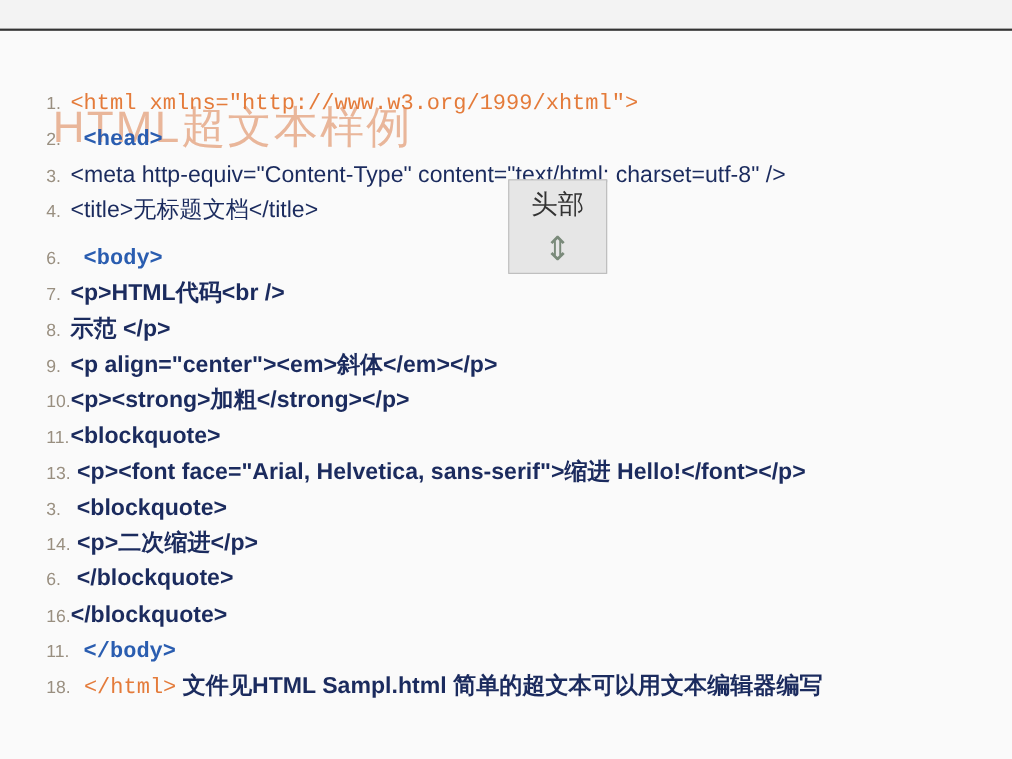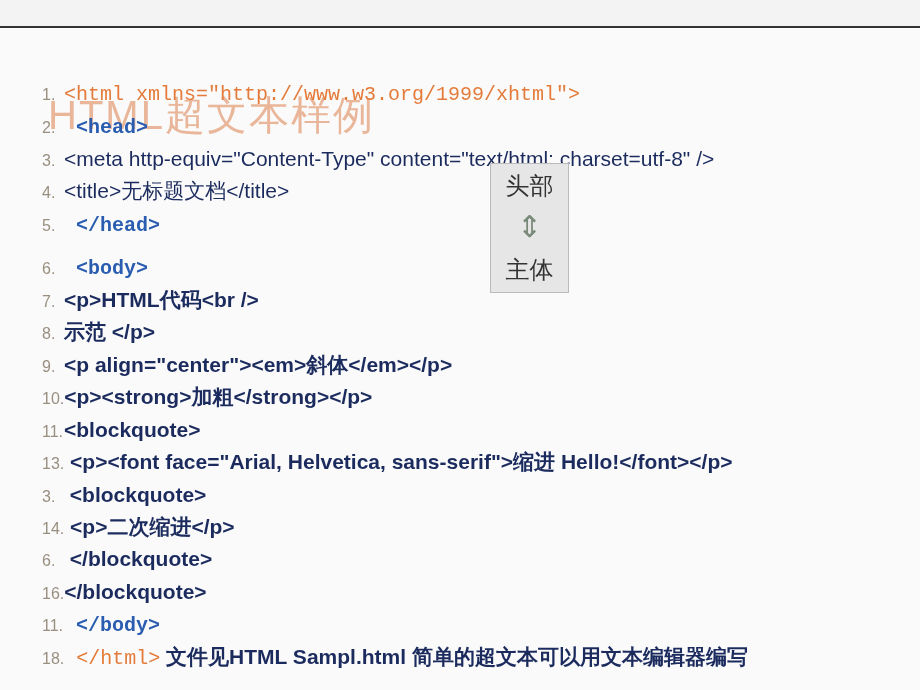--- a/index.html
+++ b/index.html
@@ -47,23 +47,23 @@
     display: inline-block;
     min-width: 22px;
     vertical-align: baseline;
   }
   .tag-open { color: #e47b3a; font-family: "Courier New", monospace; font-size: 20px; }
   .tag-blue { color: #2a5db0; font-family: "Courier New", monospace; font-weight: bold; font-size: 20px; }
   .tag-navy { color: #1b2b5e; }
   .txt { color: #1b2b5e; font-weight: bold; }
   .callout {
     position: absolute;
-    left: 490px;
+    left: 462px;
     top: 135px;
-    width: 79px;
+    width: 90px;
     background: #e6e6e6;
     border: 1px solid #bbb;
     text-align: center;
     font-size: 24px;
     color: #333;
     font-family: "Microsoft YaHei", sans-serif;
     z-index: 2;
   }
   .callout .lbl { padding: 6px 0; }
   .callout .arrow {
@@ -78,29 +78,27 @@
 <body>
 
 <div class="topbar"></div>
 
 <div class="content">
   <div class="bg-title">HTML超文本样例</div>
 
   <div class="callout">
     <div class="lbl">头部</div>
     <div class="arrow">⇕</div>
-    <div class="lbl">主体</div>
   </div>
 
   <div class="code-list" id="code-list">
       <div class="line"><span class="num">1.</span><span class="tag-open">&lt;html xmlns="http://www.w3.org/1999/xhtml"&gt;</span></div>
       <div class="line"><span class="num">2.</span><span class="tag-blue"> &lt;head&gt;</span></div>
       <div class="line"><span class="num">3.</span><span class="tag-navy">&lt;meta http-equiv="Content-Type" content="text/html; charset=utf-8" /&gt;</span></div>
       <div class="line"><span class="num">4.</span><span class="tag-navy">&lt;title&gt;无标题文档&lt;/title&gt;</span></div>
-      <div class="line"><span class="num">5.</span><span class="tag-blue"> &lt;/head&gt;</span></div>
       <div class="spacer"></div>
       <div class="line"><span class="num">6.</span><span class="tag-blue"> &lt;body&gt;</span></div>
       <div class="line"><span class="num">7.</span><span class="txt">&lt;p&gt;HTML代码&lt;br /&gt;</span></div>
       <div class="line"><span class="num">8.</span><span class="txt">示范 &lt;/p&gt;</span></div>
       <div class="line"><span class="num">9.</span><span class="txt">&lt;p align="center"&gt;&lt;em&gt;斜体&lt;/em&gt;&lt;/p&gt;</span></div>
       <div class="line"><span class="num">10.</span><span class="txt">&lt;p&gt;&lt;strong&gt;加粗&lt;/strong&gt;&lt;/p&gt;</span></div>
       <div class="line"><span class="num">11.</span><span class="txt">&lt;blockquote&gt;</span></div>
       <div class="line"><span class="num">13.</span><span class="txt">  &lt;p&gt;&lt;font face="Arial, Helvetica, sans-serif"&gt;缩进 Hello!&lt;/font&gt;&lt;/p&gt;</span></div>
       <div class="line"><span class="num">3.</span><span class="txt">  &lt;blockquote&gt;</span></div>
       <div class="line"><span class="num">14.</span><span class="txt">    &lt;p&gt;二次缩进&lt;/p&gt;</span></div>

